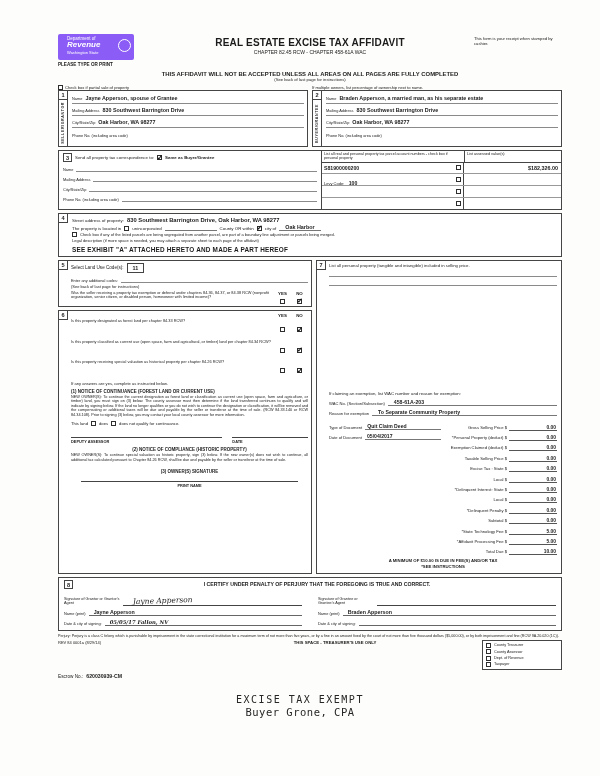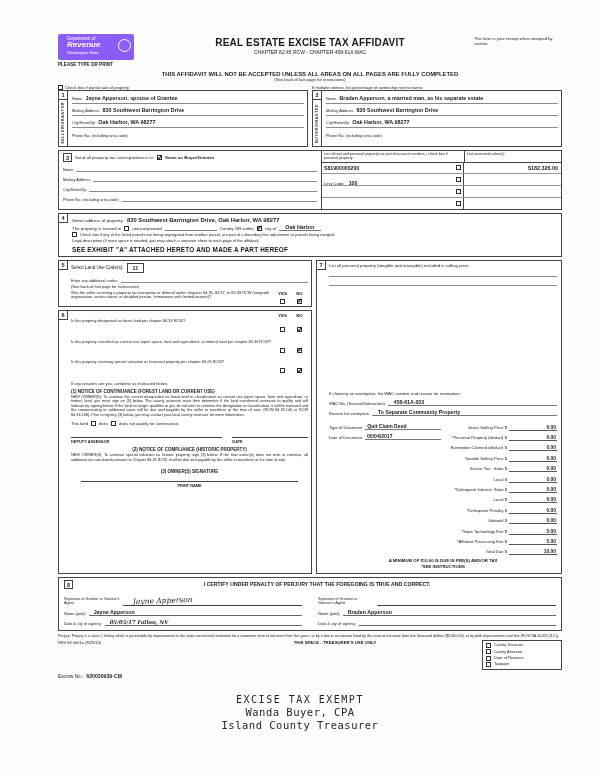--- a/index.html
+++ b/index.html
@@ -542,16 +542,15 @@
       </div>
     </div>
     <div class="escrow">
       <span>Escrow No.:</span>
       <span class="escrowval">620030939-CM</span>
     </div>
   </div>
 
   <div class="stamp">
     <div class="stamp1">EXCISE TAX EXEMPT</div>
-    <div class="stamp4">Wanda Buyer, CPA</div>
-    <div class="stamp5">Island County Treasurer</div>
+    <div class="stamp4">Buyer Grone, CPA</div>
   </div>
 </div>
 
 </body></html>

